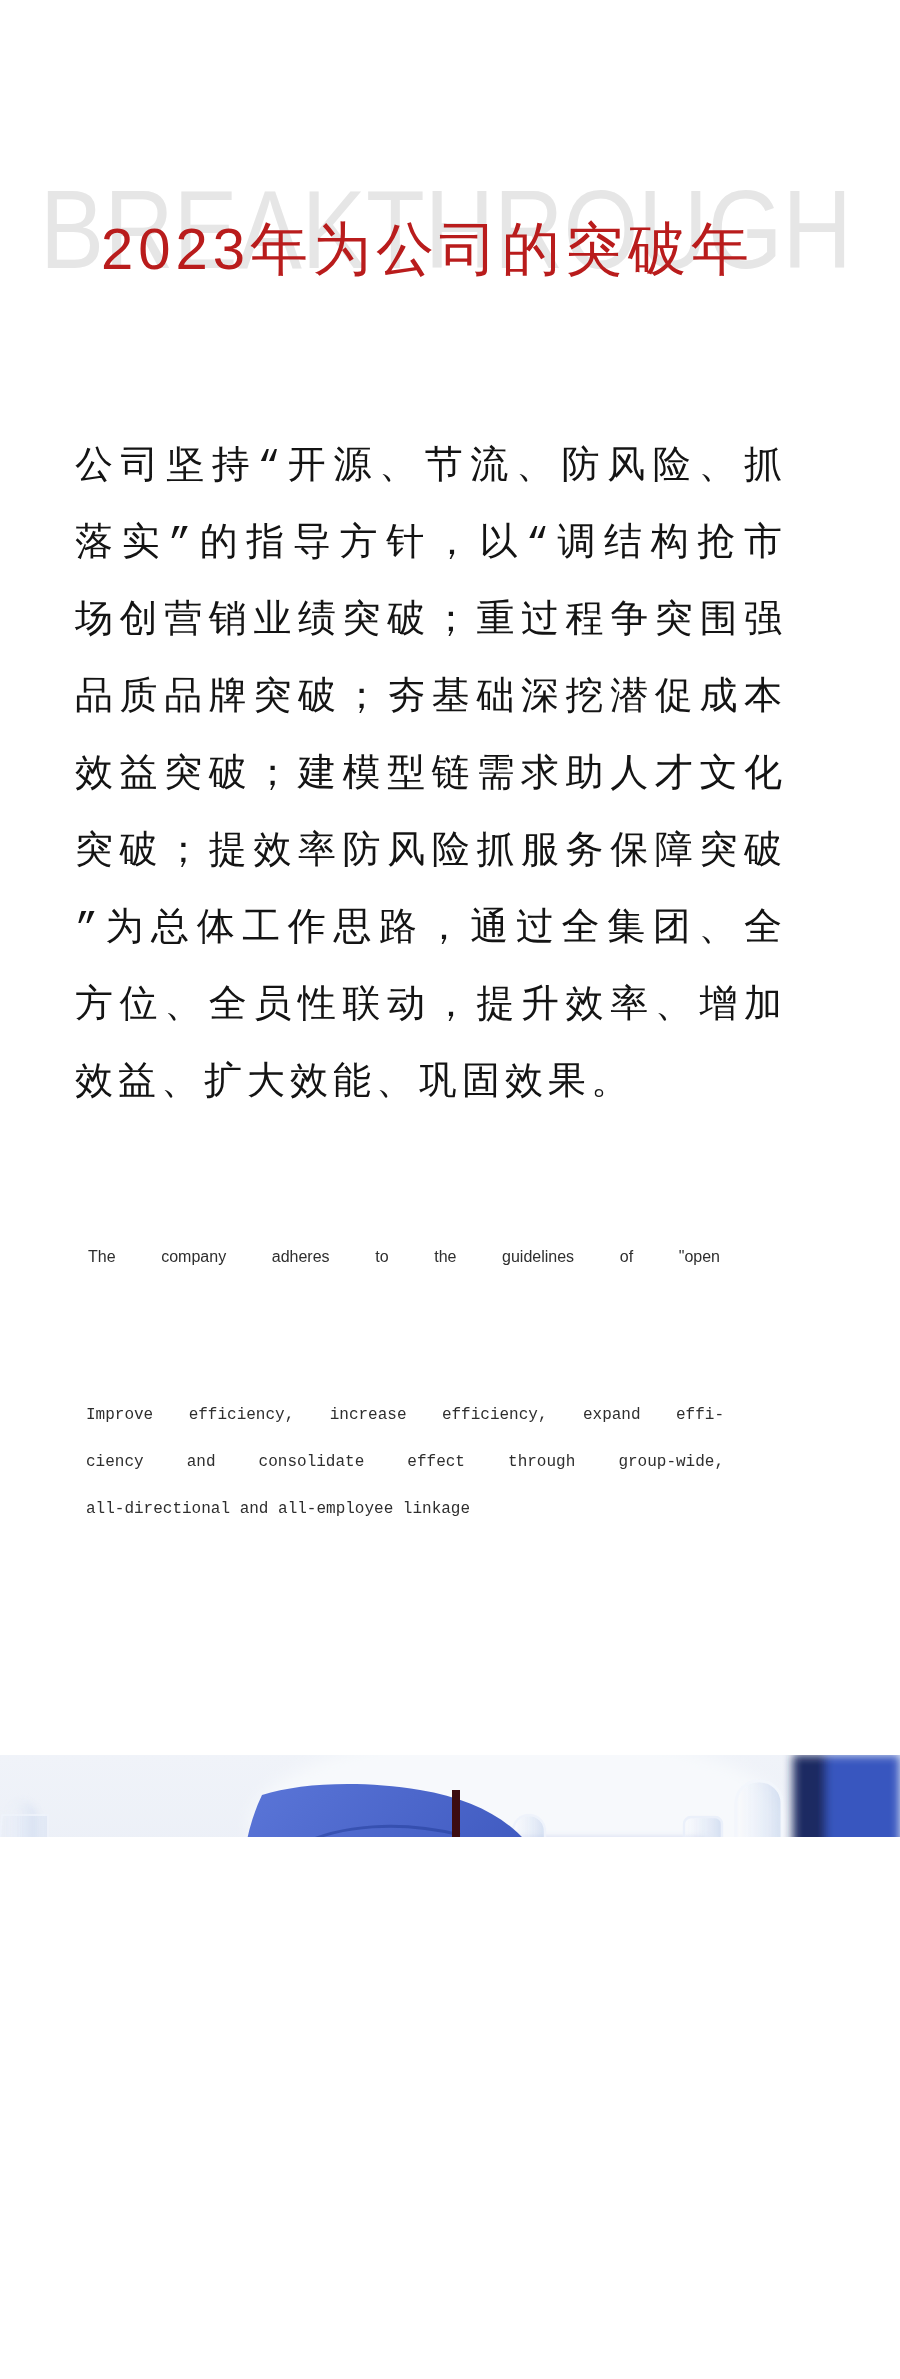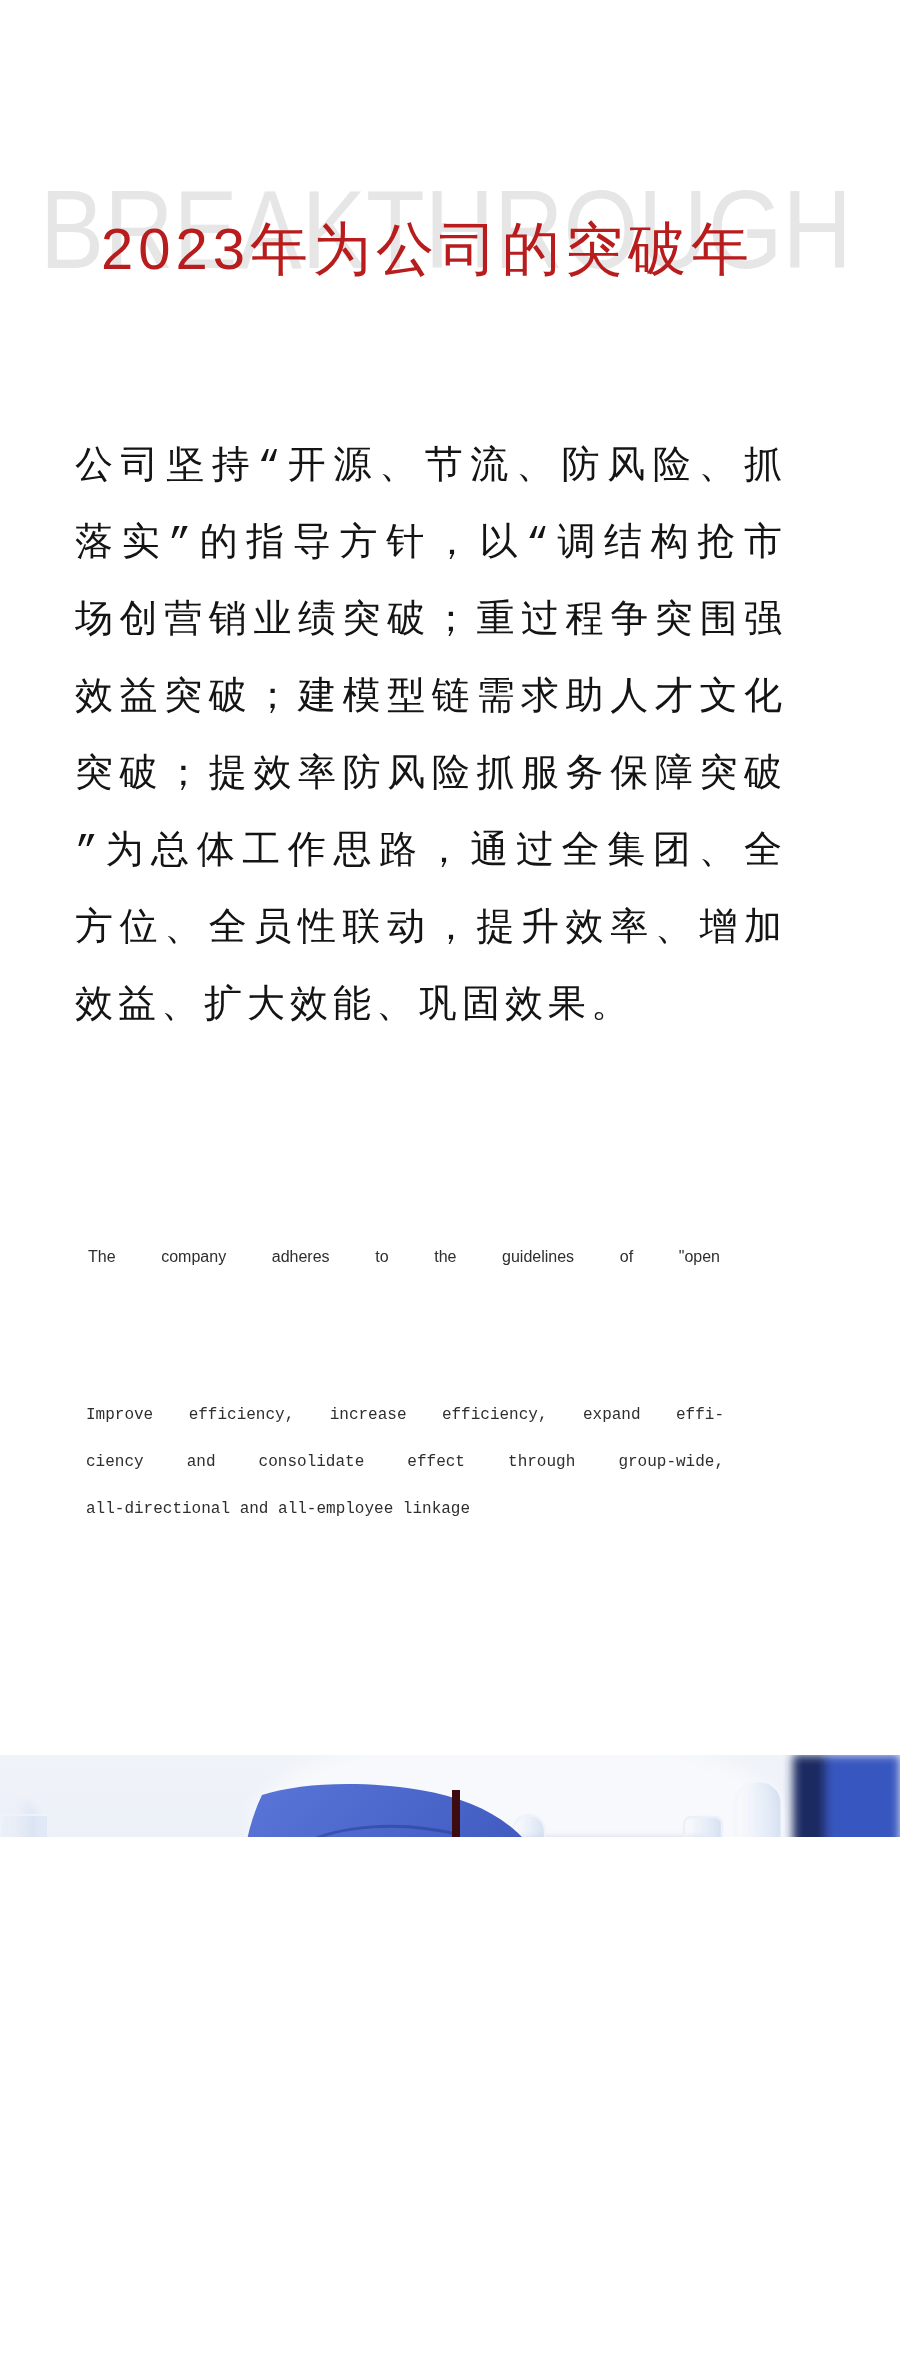--- a/index.html
+++ b/index.html
@@ -28,20 +28,21 @@
   <svg class="wm-svg" width="830" height="125" viewBox="0 0 830 125">
     <text x="0" y="98" font-size="112" font-weight="400" fill="#e6e6e6" textLength="812" lengthAdjust="spacingAndGlyphs" font-family="Liberation Sans, DejaVu Sans, sans-serif">BREAKTHROUGH</text>
   </svg>
 
   <div class="title">2023年为公司的突破年</div>
 
   <div class="cn">
     <div class="cn-line">公司坚持“开源、节流、防风险、抓</div>
     <div class="cn-line">落实”的指导方针，以“调结构抢市</div>
     <div class="cn-line">场创营销业绩突破；重过程争突围强</div>
+    <div class="cn-line">品质品牌突破；夯基础深挖潜促成本</div>
     <div class="cn-line">效益突破；建模型链需求助人才文化</div>
     <div class="cn-line">突破；提效率防风险抓服务保障突破</div>
     <div class="cn-line">”为总体工作思路，通过全集团、全</div>
     <div class="cn-line">方位、全员性联动，提升效率、增加</div>
     <div class="cn-line last">效益、扩大效能、巩固效果。</div>
   </div>
 
   <div class="en p1">
     <div class="en-line">The company adheres to the guidelines of "open</div>
   </div>

